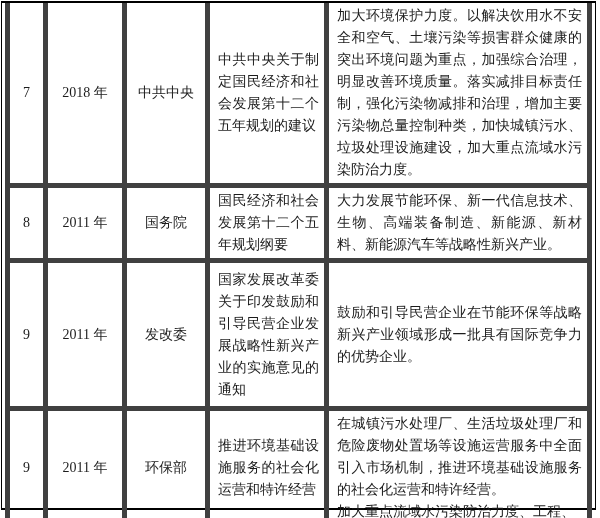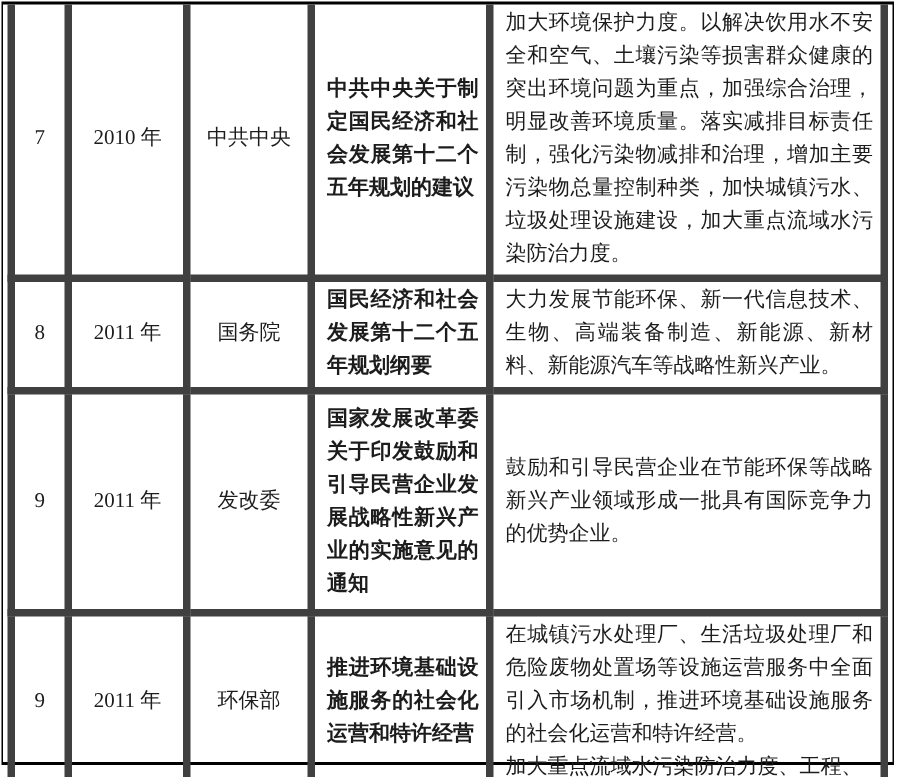--- a/index.html
+++ b/index.html
@@ -41,21 +41,20 @@
   table.policy-table tr:first-child td { border-top: none; }
   table.policy-table tr:last-child td { border-bottom: none; }
 
   td.c-no, td.c-year, td.c-agency {
     text-align: center;
     padding: 2px 2px;
   }
   td.c-policy {
     text-align: justify;
     padding: 2px 5px 2px 8px;
-    font-weight: bold;
   }
   td.c-desc {
     text-align: justify;
     padding: 2px 5px 2px 8px;
   }
   tr.r0 { height: 174px; }
   tr.r1 { height: 66px; }
   tr.r2 { height: 148px; }
   tr.r3 { height: auto; }
 </style>
@@ -67,21 +66,21 @@
     <colgroup>
       <col style="width:38px">
       <col style="width:79px">
       <col style="width:83px">
       <col style="width:119px">
       <col>
     </colgroup>
     <tbody>
       <tr class="r0">
         <td class="c-no">7</td>
-        <td class="c-year">2010 年</td>
+        <td class="c-year">2018 年</td>
         <td class="c-agency">中共中央</td>
         <td class="c-policy">中共中央关于制定国民经济和社会发展第十二个五年规划的建议</td>
         <td class="c-desc">加大环境保护力度。以解决饮用水不安全和空气、土壤污染等损害群众健康的突出环境问题为重点，加强综合治理，明显改善环境质量。落实减排目标责任制，强化污染物减排和治理，增加主要污染物总量控制种类，加快城镇污水、垃圾处理设施建设，加大重点流域水污染防治力度。</td>
       </tr>
       <tr class="r1">
         <td class="c-no">8</td>
         <td class="c-year">2011 年</td>
         <td class="c-agency">国务院</td>
         <td class="c-policy">国民经济和社会发展第十二个五年规划纲要</td>
         <td class="c-desc">大力发展节能环保、新一代信息技术、生物、高端装备制造、新能源、新材料、新能源汽车等战略性新兴产业。</td>

